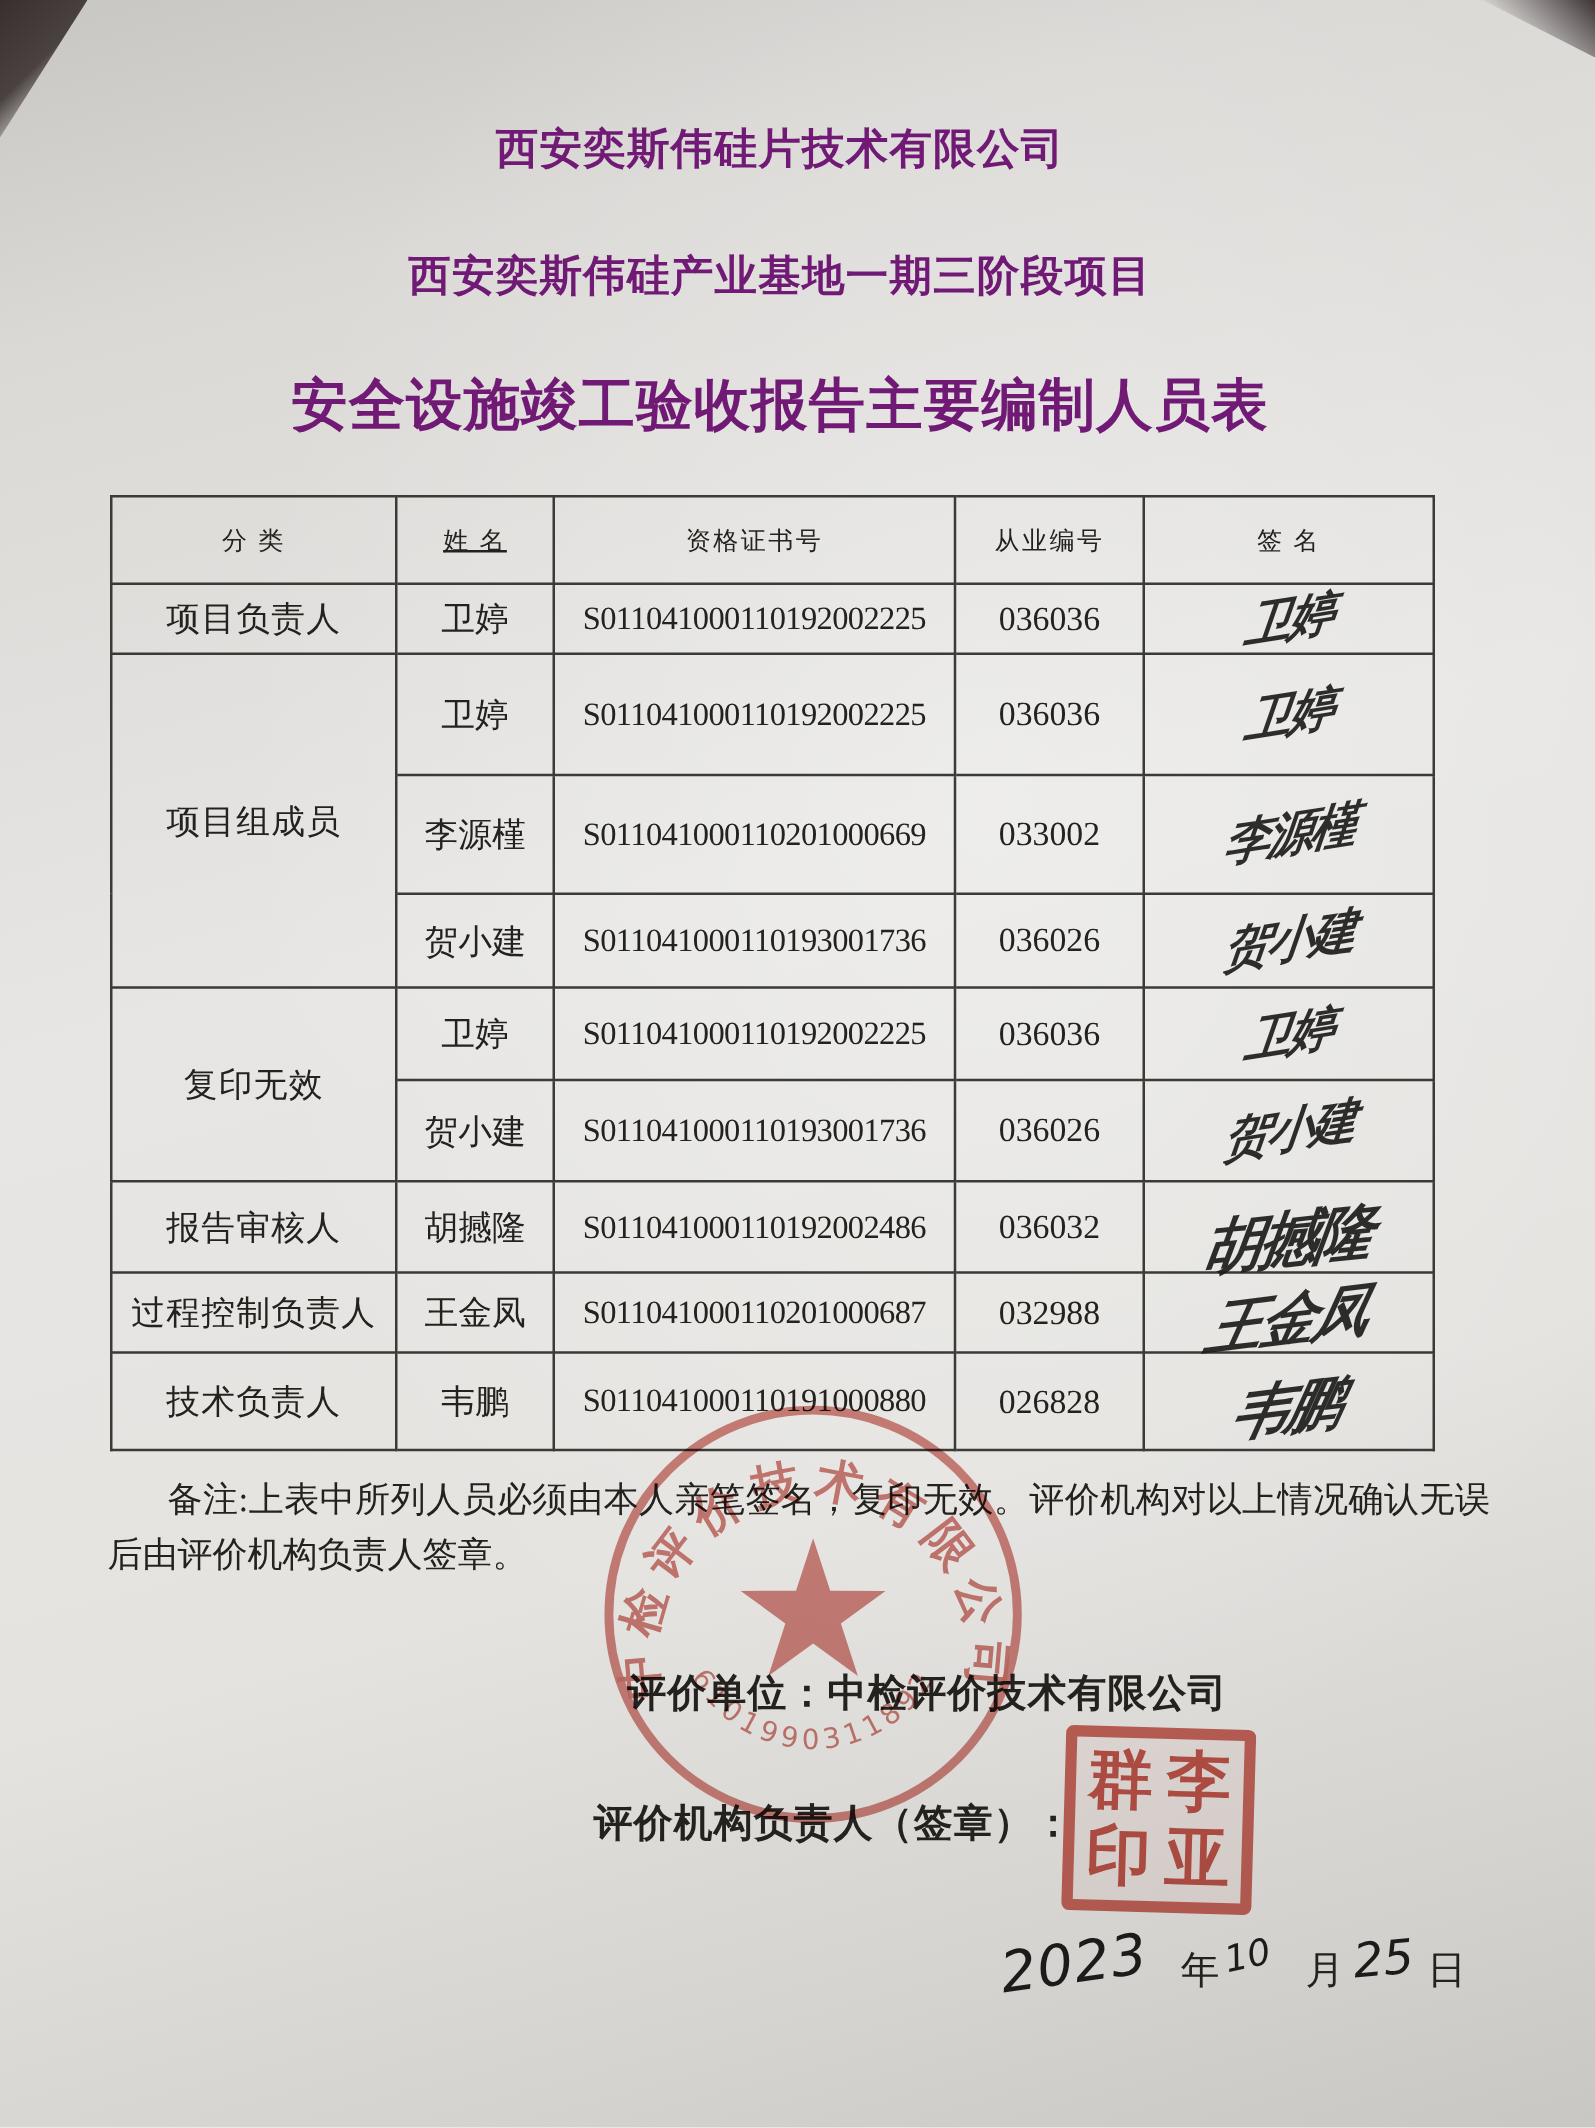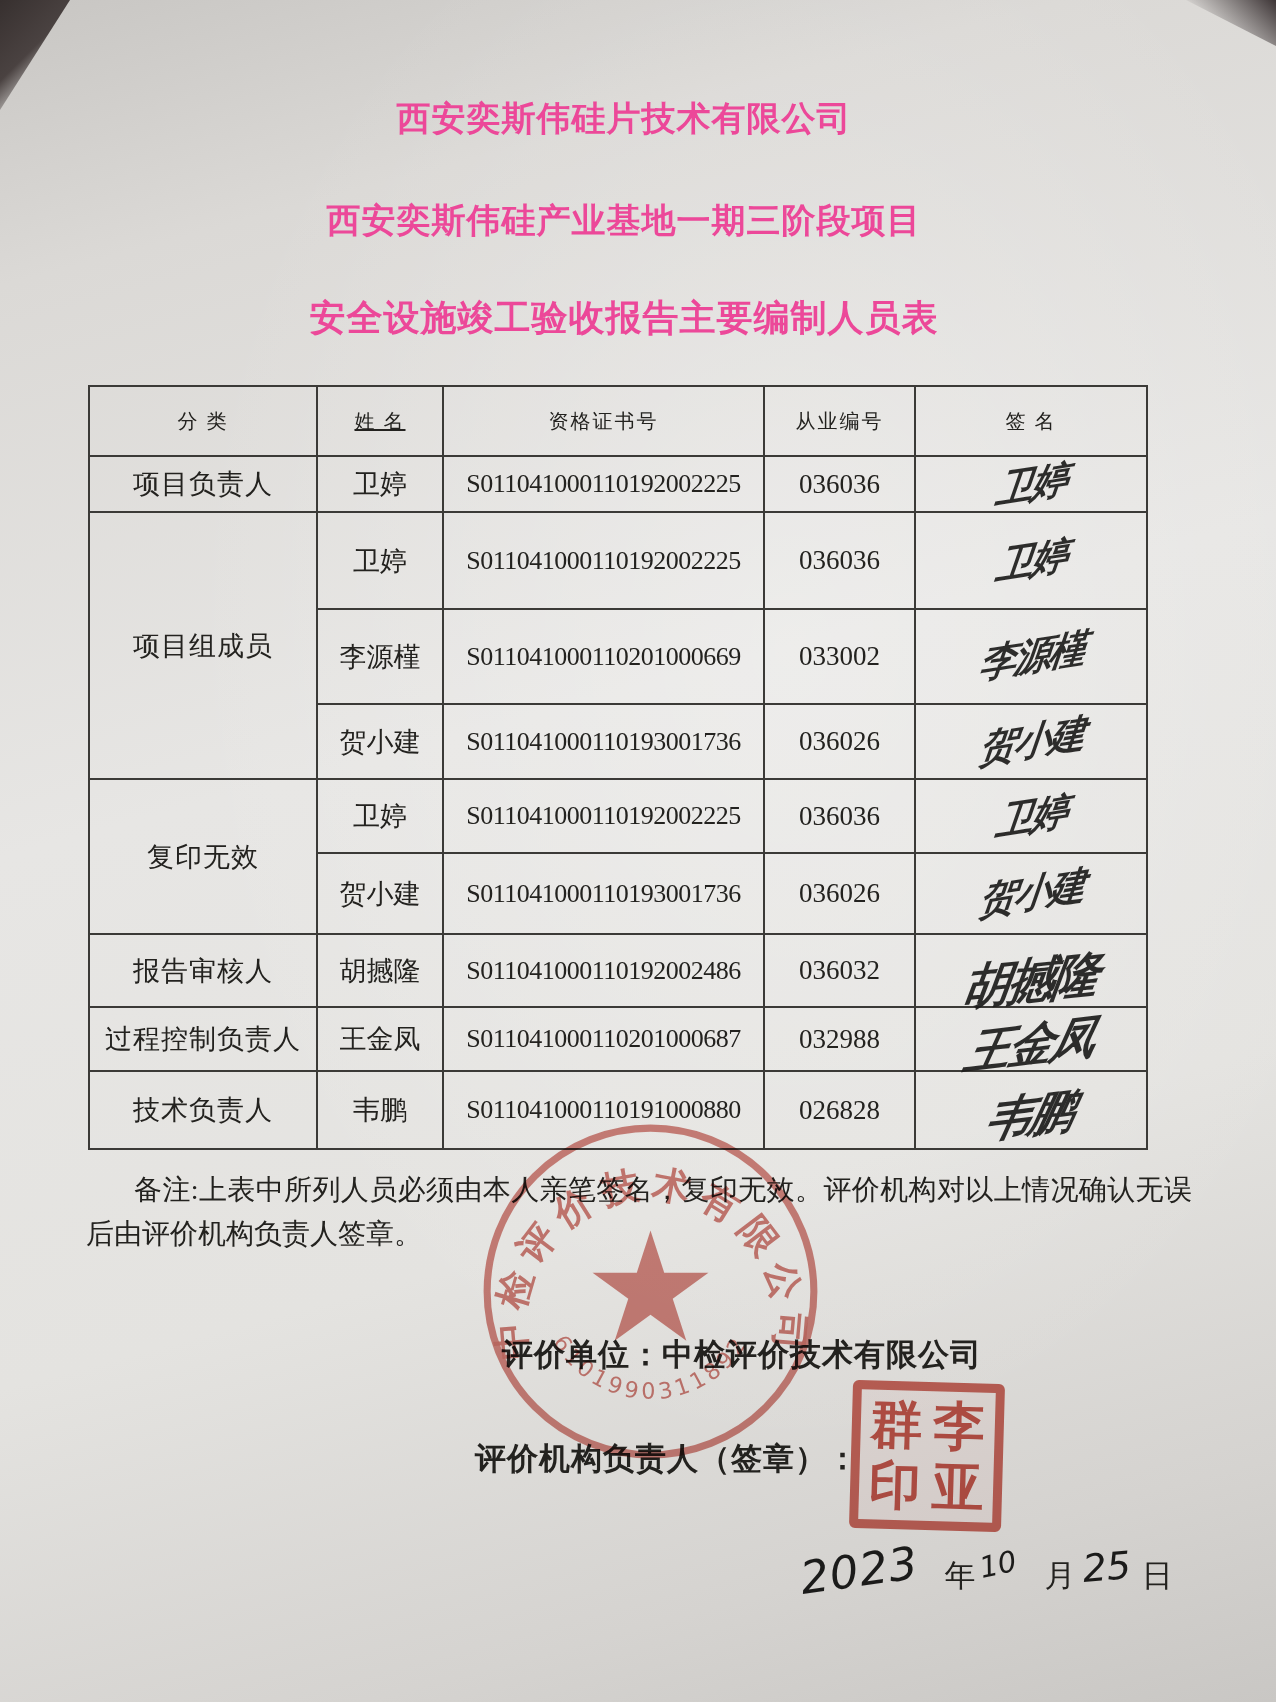--- a/index.html
+++ b/index.html
@@ -8,24 +8,24 @@
     font-family:"Liberation Serif","DejaVu Serif",serif;
     background:
       radial-gradient(ellipse at 62% 38%, rgba(255,255,255,.28) 0%, rgba(255,255,255,0) 55%),
       linear-gradient(165deg,#c8c6c3 0%,#dbd9d6 14%,#e7e6e4 42%,#e4e3e0 68%,#d5d3d0 88%,#c9c7c4 100%);
     color:#23221f;
   }
   .corner{position:absolute;z-index:5;}
   .corner.tl{left:0;top:0;width:70px;height:110px;background:linear-gradient(135deg,#37302f 0%,#4a4241 45%,rgba(74,66,65,0) 72%);clip-path:polygon(0 0,100% 0,0 100%);}
   .corner.tr{right:0;top:0;width:90px;height:46px;background:linear-gradient(225deg,#3d3536 0%,rgba(61,53,54,0) 70%);clip-path:polygon(0 0,100% 0,100% 100%);}
   .doc{position:relative;width:1200px;}
-  h1,h2,h3{text-align:center;font-weight:bold;color:#ec4899;padding-left:48px;}
+  h1,h2,h3{text-align:center;font-weight:bold;color:#701a75;padding-left:48px;}
   h1{margin:96px 0 0 0;font-size:34px;letter-spacing:1px;}
   h2{margin:56px 0 16px 0;font-size:34px;letter-spacing:1px;}
-  h3{margin:50px 0 0 0;font-size:36px;letter-spacing:1px;}
+  h3{margin:50px 0 0 0;font-size:45px;letter-spacing:1px;}
   table.personnel{
     border-collapse:collapse;margin:42px 0 0 88px;width:1028px;
     table-layout:fixed;
   }
   table.personnel td,table.personnel th{
     border:2px solid #3b3a37;text-align:center;vertical-align:middle;
     font-weight:normal;padding:0 4px;overflow:visible;
   }
   th.c-cat{width:218px;} th.c-name{width:116px;text-decoration:underline;} th.c-cert{width:311px;}
   th.c-code{width:141px;} th.c-sig{width:222px;}

